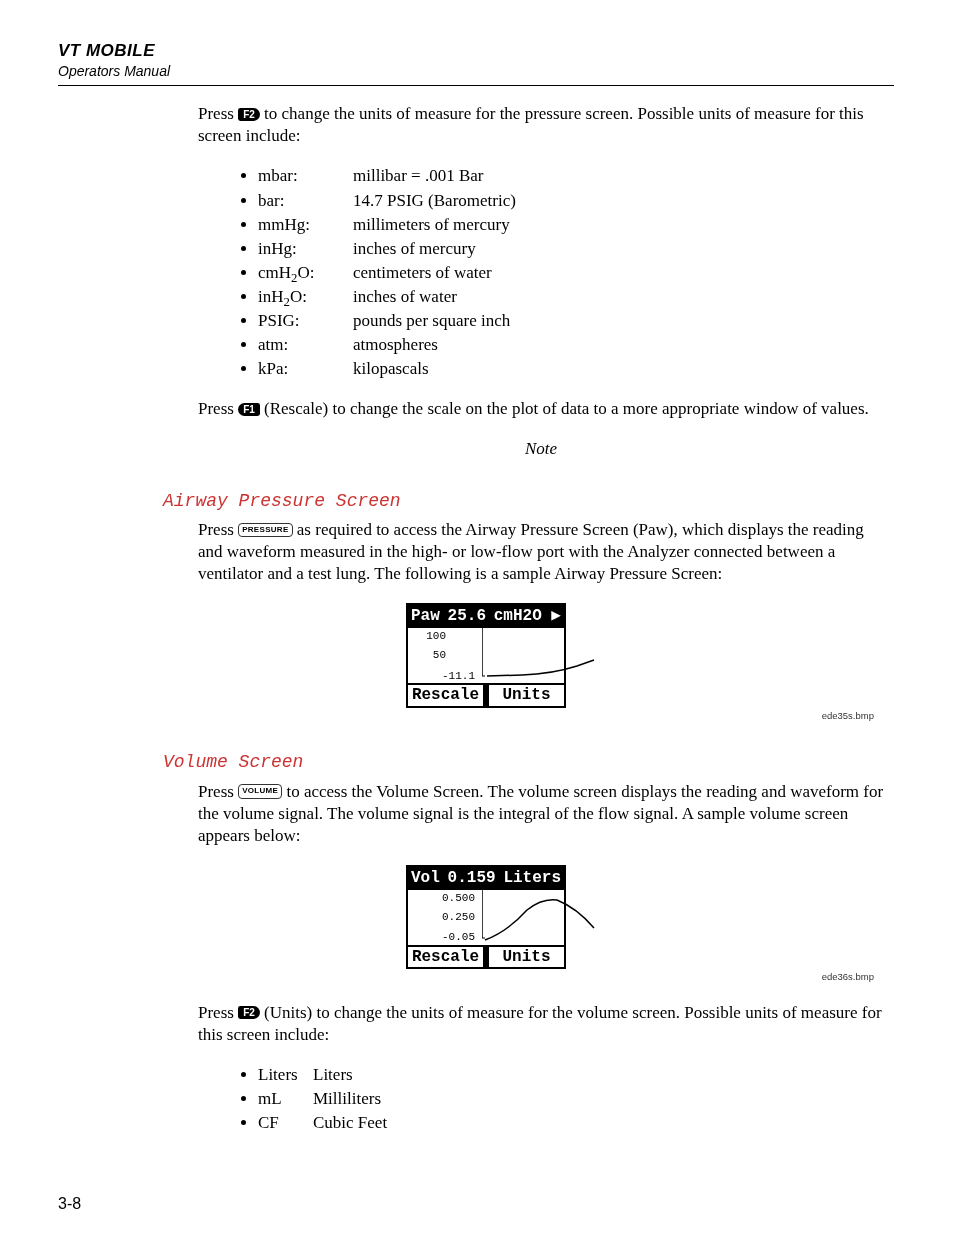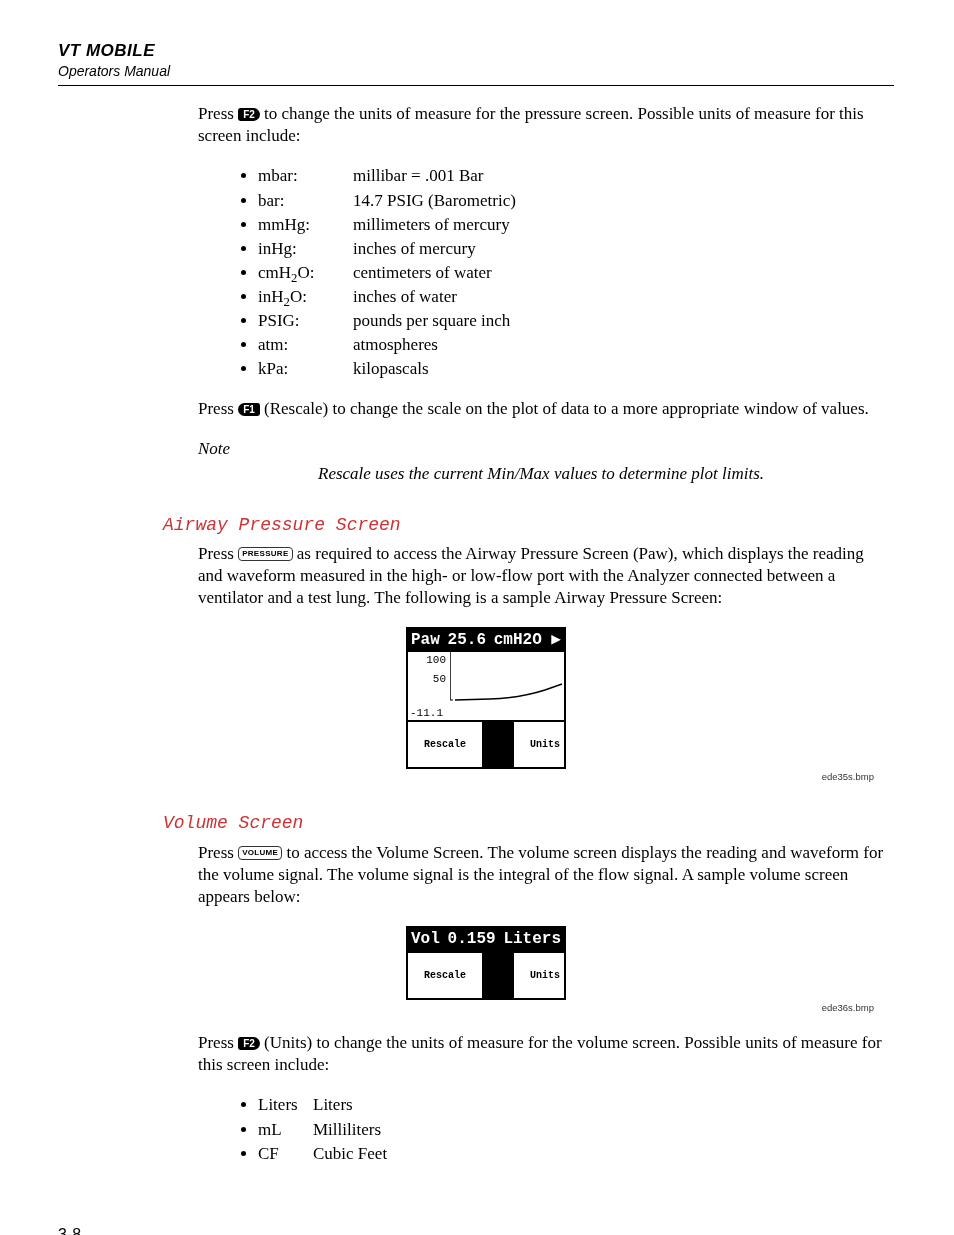--- a/index.html
+++ b/index.html
@@ -49,21 +49,21 @@
   }
   ul.def-list {
     margin: 4px 0 18px 0;
     padding-left: 60px;
   }
   ul.def-list li {
     margin-bottom: 2px;
   }
   .def-term { display: inline-block; width: 95px; }
   .note-title {
-    text-align: left;
+    text-align: center;
     font-style: italic;
     margin-top: 12px;
     margin-bottom: 2px;
   }
   .note-text {
     text-align: center;
     font-style: italic;
     margin-bottom: 22px;
   }
   .key-chip {
@@ -114,37 +114,38 @@
     background: #000;
     color: #fff;
     display: flex;
     justify-content: space-between;
     padding: 1px 3px;
     font-weight: bold;
     font-size:16px;
   }
   .lcd .plot-area {
     position: relative;
-    height: 68px;
+    height: 55px;
     padding-left: 42px;
+    margin-left: 32px;
   }
   .lcd .ylabel {
     position: absolute;
     left: 2px;
     font-size: 11px;
   }
   .lcd .footer {
     display: flex;
     border-top: 2px solid #000;
   }
   .lcd .footer span {
     flex: 1;
     text-align: center;
-    font-size: 10px;
-    padding: 16px;
+    font-size: 16px;
+    padding: 0;
     font-weight: bold;
   }
   .lcd .footer .sep {
     width: 6px;
     flex: 0 0 6px;
     background: #000;
   }
   .img-caption {
     text-align: right;
     font-family: Arial, sans-serif;
@@ -196,21 +197,20 @@
 </div>
 
 <div class="content-block">
   <span>Press </span>
   <span class="key-chip fkey left-point">F1</span>
   <span> (Rescale) to change the scale on the plot of data to a more appropriate window of values.</span>
 </div>
 
 <div class="content-block">
   <div class="note-title">Note</div>
-  <div class="note-text">Rescale uses the current Min/Max values to determine plot limits.</div>
 </div>
 
 <div class="section-title">Airway Pressure Screen</div>
 <div class="content-block">
   <span>Press </span>
   <span class="key-chip word">PRESSURE</span>
   <span> as required to access the Airway Pressure Screen (Paw), which displays the reading and waveform measured in the high- or low-flow port with the Analyzer connected between a ventilator and a test lung. The following is a sample Airway Pressure Screen:</span>
 </div>
 
 <div class="lcd-wrap">
@@ -248,20 +248,32 @@
   <span> to access the Volume Screen. The volume screen displays the reading and waveform for the volume signal. The volume signal is the integral of the flow signal. A sample volume screen appears below:</span>
 </div>
 
 <div class="lcd-wrap">
   <div class="lcd">
     <div class="bar">
       <span>Vol</span>
       <span>0.159</span>
       <span>Liters</span>
     </div>
+    <div class="plot-area">
+      <span class="ylabel" style="top:1px;">0.500</span>
+      <span class="ylabel" style="top:20px;">0.250</span>
+      <span class="ylabel" style="bottom:0px;">-0.05</span>
+      <svg width="115" height="55" style="position:absolute;left:42px;top:0;">
+        <line x1="0" y1="0" x2="0" y2="48" stroke="#000" stroke-width="1.5"></line>
+        <line x1="-3" y1="6" x2="0" y2="6" stroke="#000"></line>
+        <line x1="-3" y1="26" x2="0" y2="26" stroke="#000"></line>
+        <line x1="-3" y1="48" x2="3" y2="48" stroke="#000"></line>
+        <path d="M 3,50 Q 25,42 45,20 Q 60,8 75,10 Q 95,18 112,38" stroke="#000" stroke-width="1.5" fill="none"></path>
+      </svg>
+    </div>
     <div class="footer">
       <span>Rescale</span>
       <span class="sep"></span>
       <span>Units</span>
     </div>
   </div>
 </div>
 <div class="img-caption">ede36s.bmp</div>
 
 <div class="content-block">

